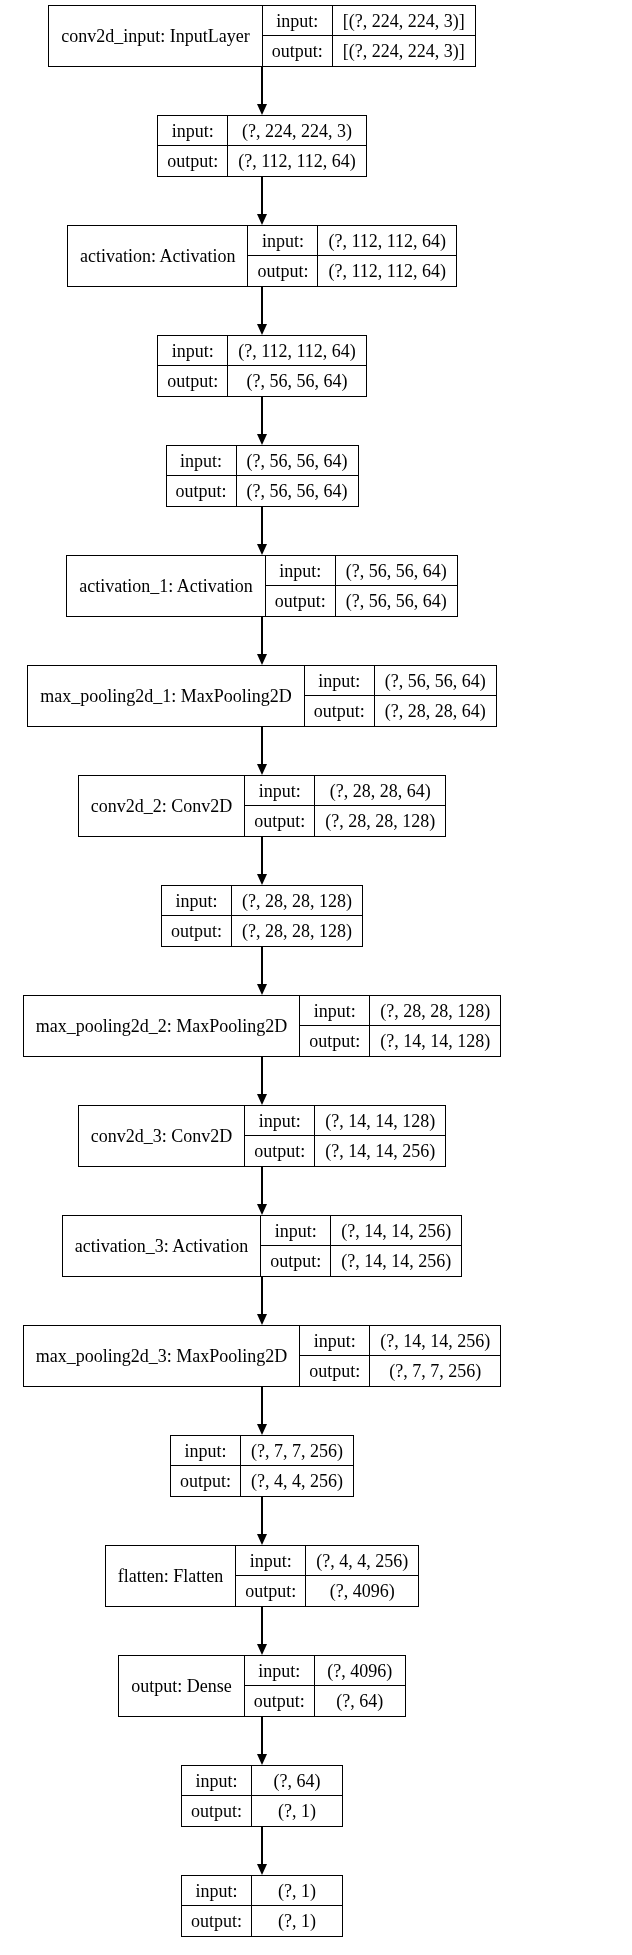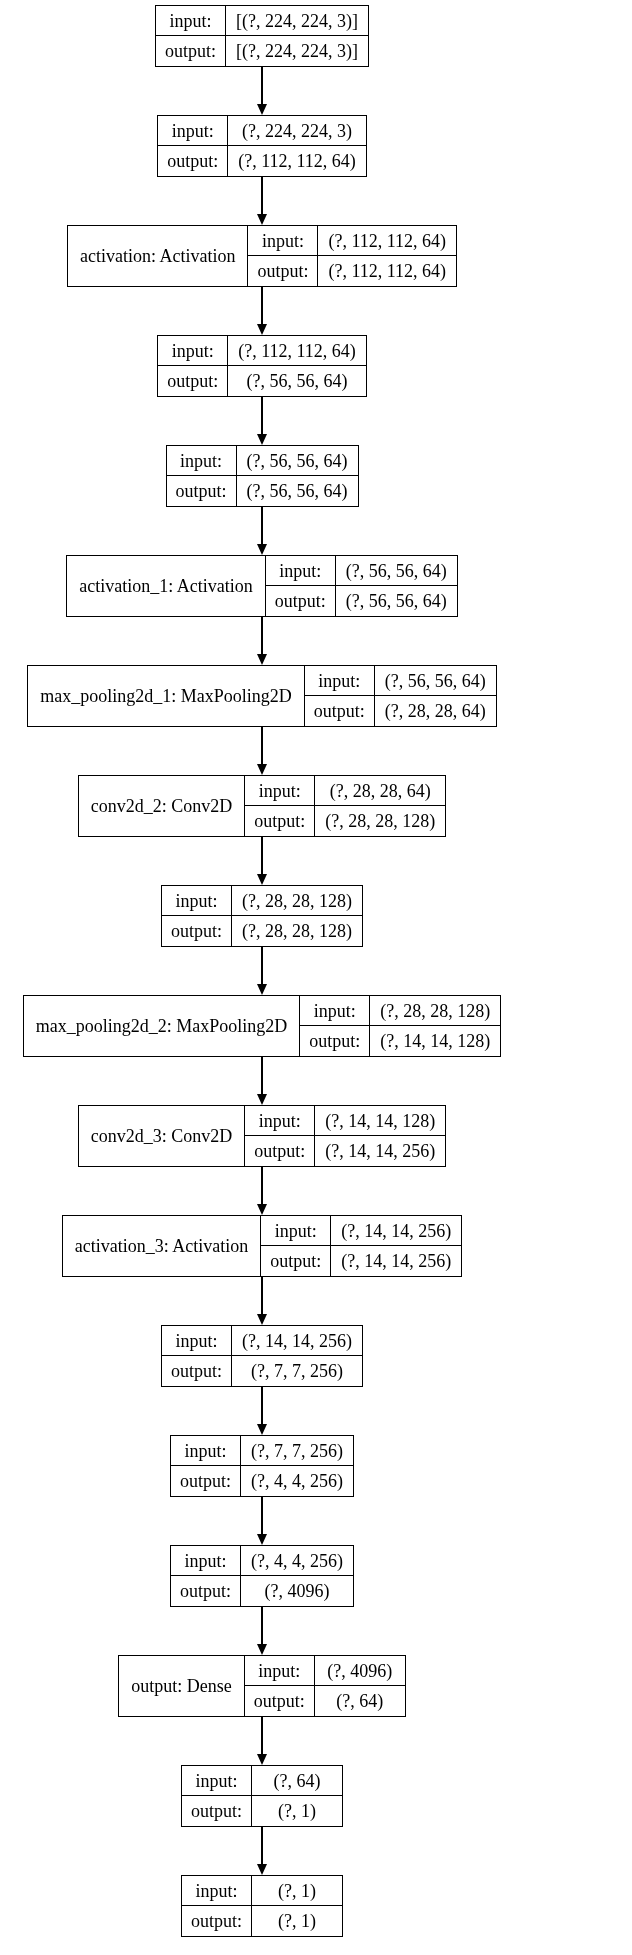--- a/index.html
+++ b/index.html
@@ -78,20 +78,21 @@
   .bb { border-bottom: 1.2px solid #000000; }
 </style>
 </head>
 <body>
 
 <div id="graph-column">
 
   <div class="node-wrap">
 
     <div class="node">
+      <div class="name-cell">conv2d_input: InputLayer</div>
       <div class="io-table">
         <div class="io-cell io-label br bb">input:</div>
         <div class="io-cell io-shape bb">[(?, 224, 224, 3)]</div>
         <div class="io-cell io-label br">output:</div>
         <div class="io-cell io-shape">[(?, 224, 224, 3)]</div>
       </div>
     </div>
   </div>
 
   <div class="node-wrap">
@@ -265,20 +266,21 @@
       </div>
     </div>
   </div>
 
   <div class="node-wrap">
     <div class="edge">
       <div class="arrow-line"></div>
       <div class="arrow-head"></div>
     </div>
     <div class="node">
+      <div class="name-cell">max_pooling2d_3: MaxPooling2D</div>
       <div class="io-table">
         <div class="io-cell io-label br bb">input:</div>
         <div class="io-cell io-shape bb">(?, 14, 14, 256)</div>
         <div class="io-cell io-label br">output:</div>
         <div class="io-cell io-shape">(?, 7, 7, 256)</div>
       </div>
     </div>
   </div>
 
   <div class="node-wrap">
@@ -295,20 +297,21 @@
       </div>
     </div>
   </div>
 
   <div class="node-wrap">
     <div class="edge">
       <div class="arrow-line"></div>
       <div class="arrow-head"></div>
     </div>
     <div class="node">
+      <div class="name-cell">flatten: Flatten</div>
       <div class="io-table">
         <div class="io-cell io-label br bb">input:</div>
         <div class="io-cell io-shape bb">(?, 4, 4, 256)</div>
         <div class="io-cell io-label br">output:</div>
         <div class="io-cell io-shape">(?, 4096)</div>
       </div>
     </div>
   </div>
 
   <div class="node-wrap">

